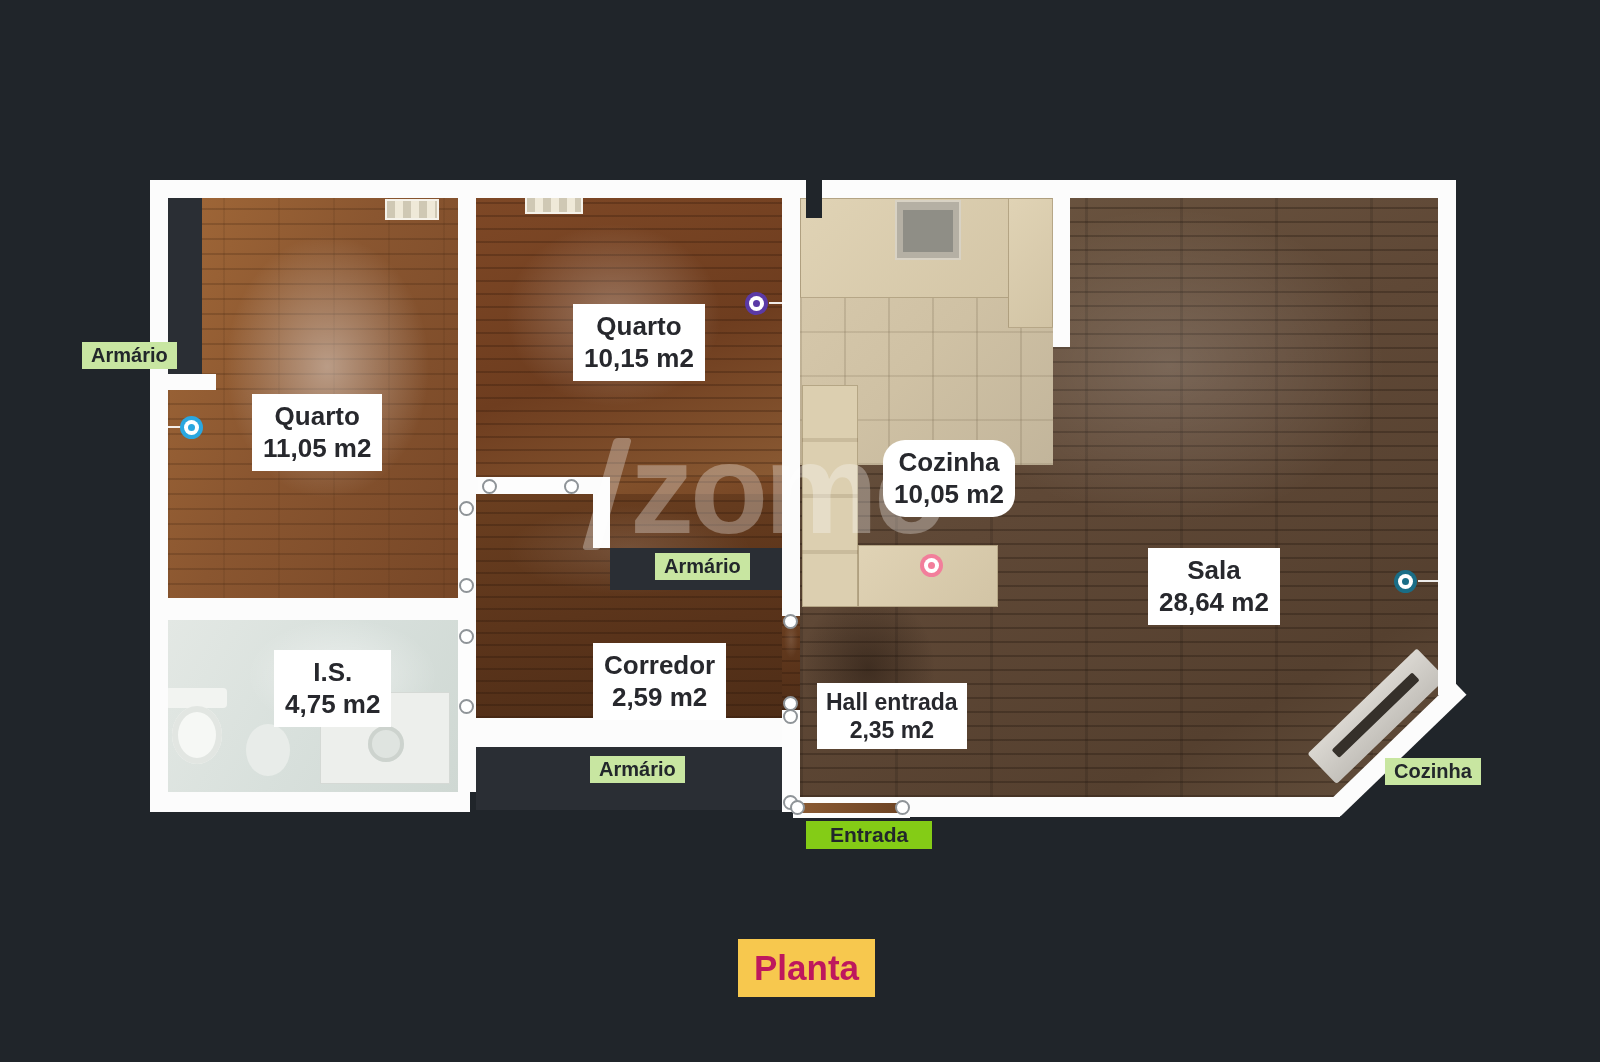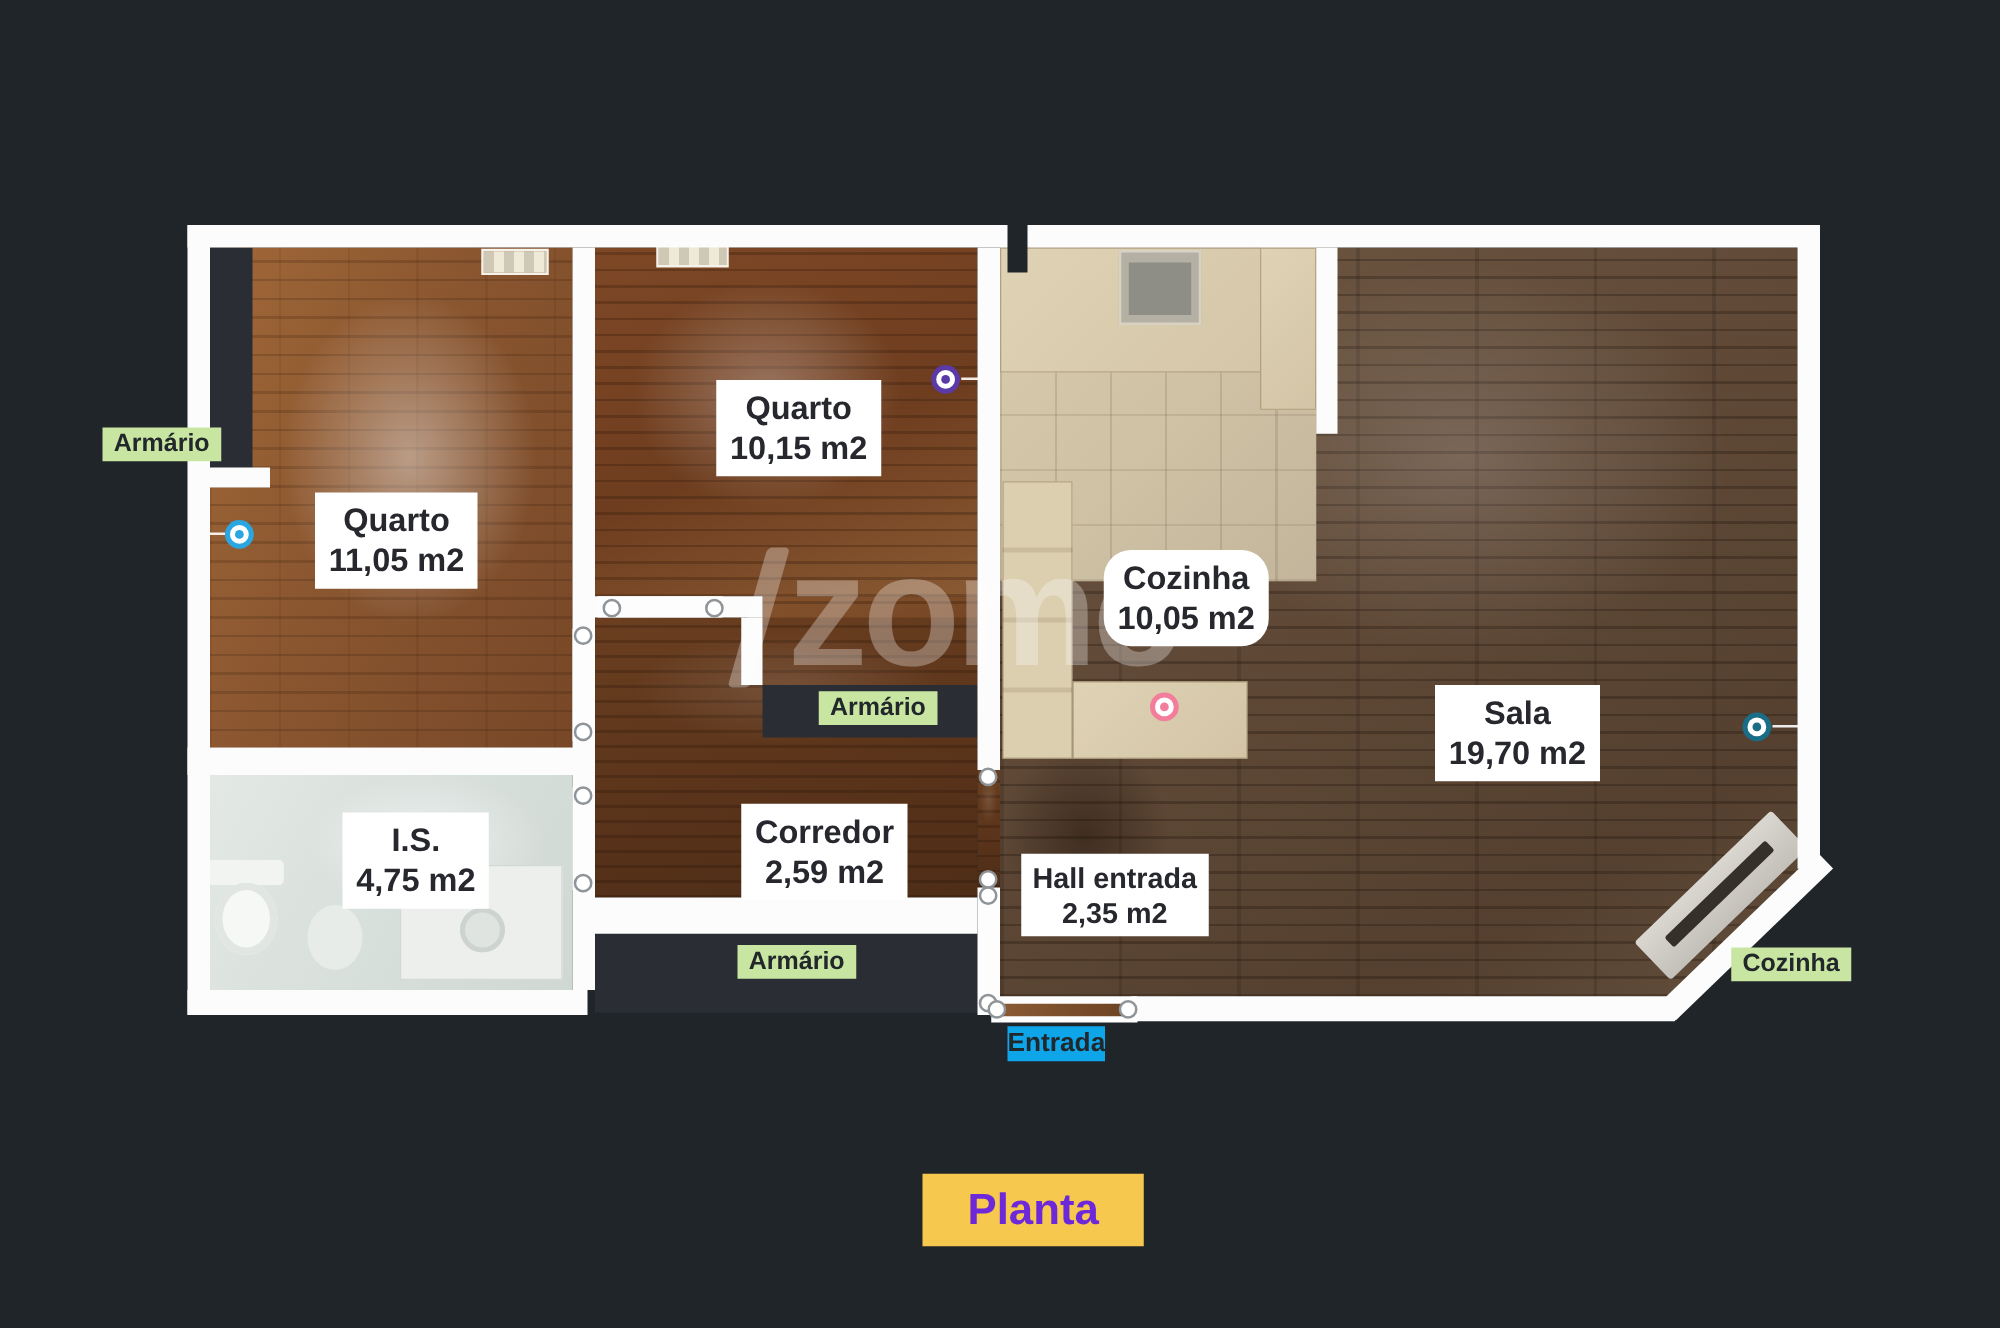--- a/index.html
+++ b/index.html
@@ -21,24 +21,24 @@
   .marker::after{content:"";position:absolute;inset:8px;border-radius:50%;background:var(--mc,#2aa7e0);}
   .room-label{
     position:absolute;background:#ffffff;color:#27282d;font-weight:700;
     font-size:26px;line-height:1.22;text-align:center;padding:7px 11px;z-index:50;white-space:nowrap;
   }
   .room-label.small{font-size:23px;padding:5px 9px;}
   .tag{
     position:absolute;background:#c8e6a1;color:#22272b;font-weight:700;
     font-size:20px;padding:2px 9px;z-index:50;white-space:nowrap;
   }
-  .tag.blue{background:#0ea5e9;font-size:21px;padding:2px 0;}
+  .tag.blue{background:#84cc16;font-size:21px;padding:2px 24px;}
   .title-tag{
-    position:absolute;background:#f7c84e;color:#6d28d9;font-weight:700;
-    font-size:35px;padding:9px 36px;z-index:50;white-space:nowrap;
+    position:absolute;background:#f7c84e;color:#be185d;font-weight:700;
+    font-size:35px;padding:9px 16px;z-index:50;white-space:nowrap;
   }
   .watermark{
     position:absolute;z-index:40;color:rgba(255,255,255,0.30);font-weight:700;
     font-size:128px;line-height:1.05;letter-spacing:-4px;white-space:nowrap;
   }
   .wm-slash{position:absolute;width:18px;height:112px;background:rgba(255,255,255,0.30);
             transform:skewX(-16deg);border-radius:4px;z-index:40;}
   .wm-reg{position:absolute;z-index:40;color:rgba(255,255,255,0.30);font-weight:700;font-size:28px;}
 
   
@@ -176,21 +176,21 @@
 <div class="room-label" style="left:573px;top:304px;">
   <div>Quarto</div>
   <div>10,15 m2</div>
 </div>
 <div class="room-label" style="left:883px;top:440px;border-radius:22px;">
   <div>Cozinha</div>
   <div>10,05 m2</div>
 </div>
 <div class="room-label" style="left:1148px;top:548px;">
   <div>Sala</div>
-  <div>19,70 m2</div>
+  <div>28,64 m2</div>
 </div>
 <div class="room-label" style="left:274px;top:650px;">
   <div>I.S.</div>
   <div>4,75 m2</div>
 </div>
 <div class="room-label" style="left:593px;top:643px;">
   <div>Corredor</div>
   <div>2,59 m2</div>
 </div>
 <div class="room-label small" style="left:817px;top:683px;">

